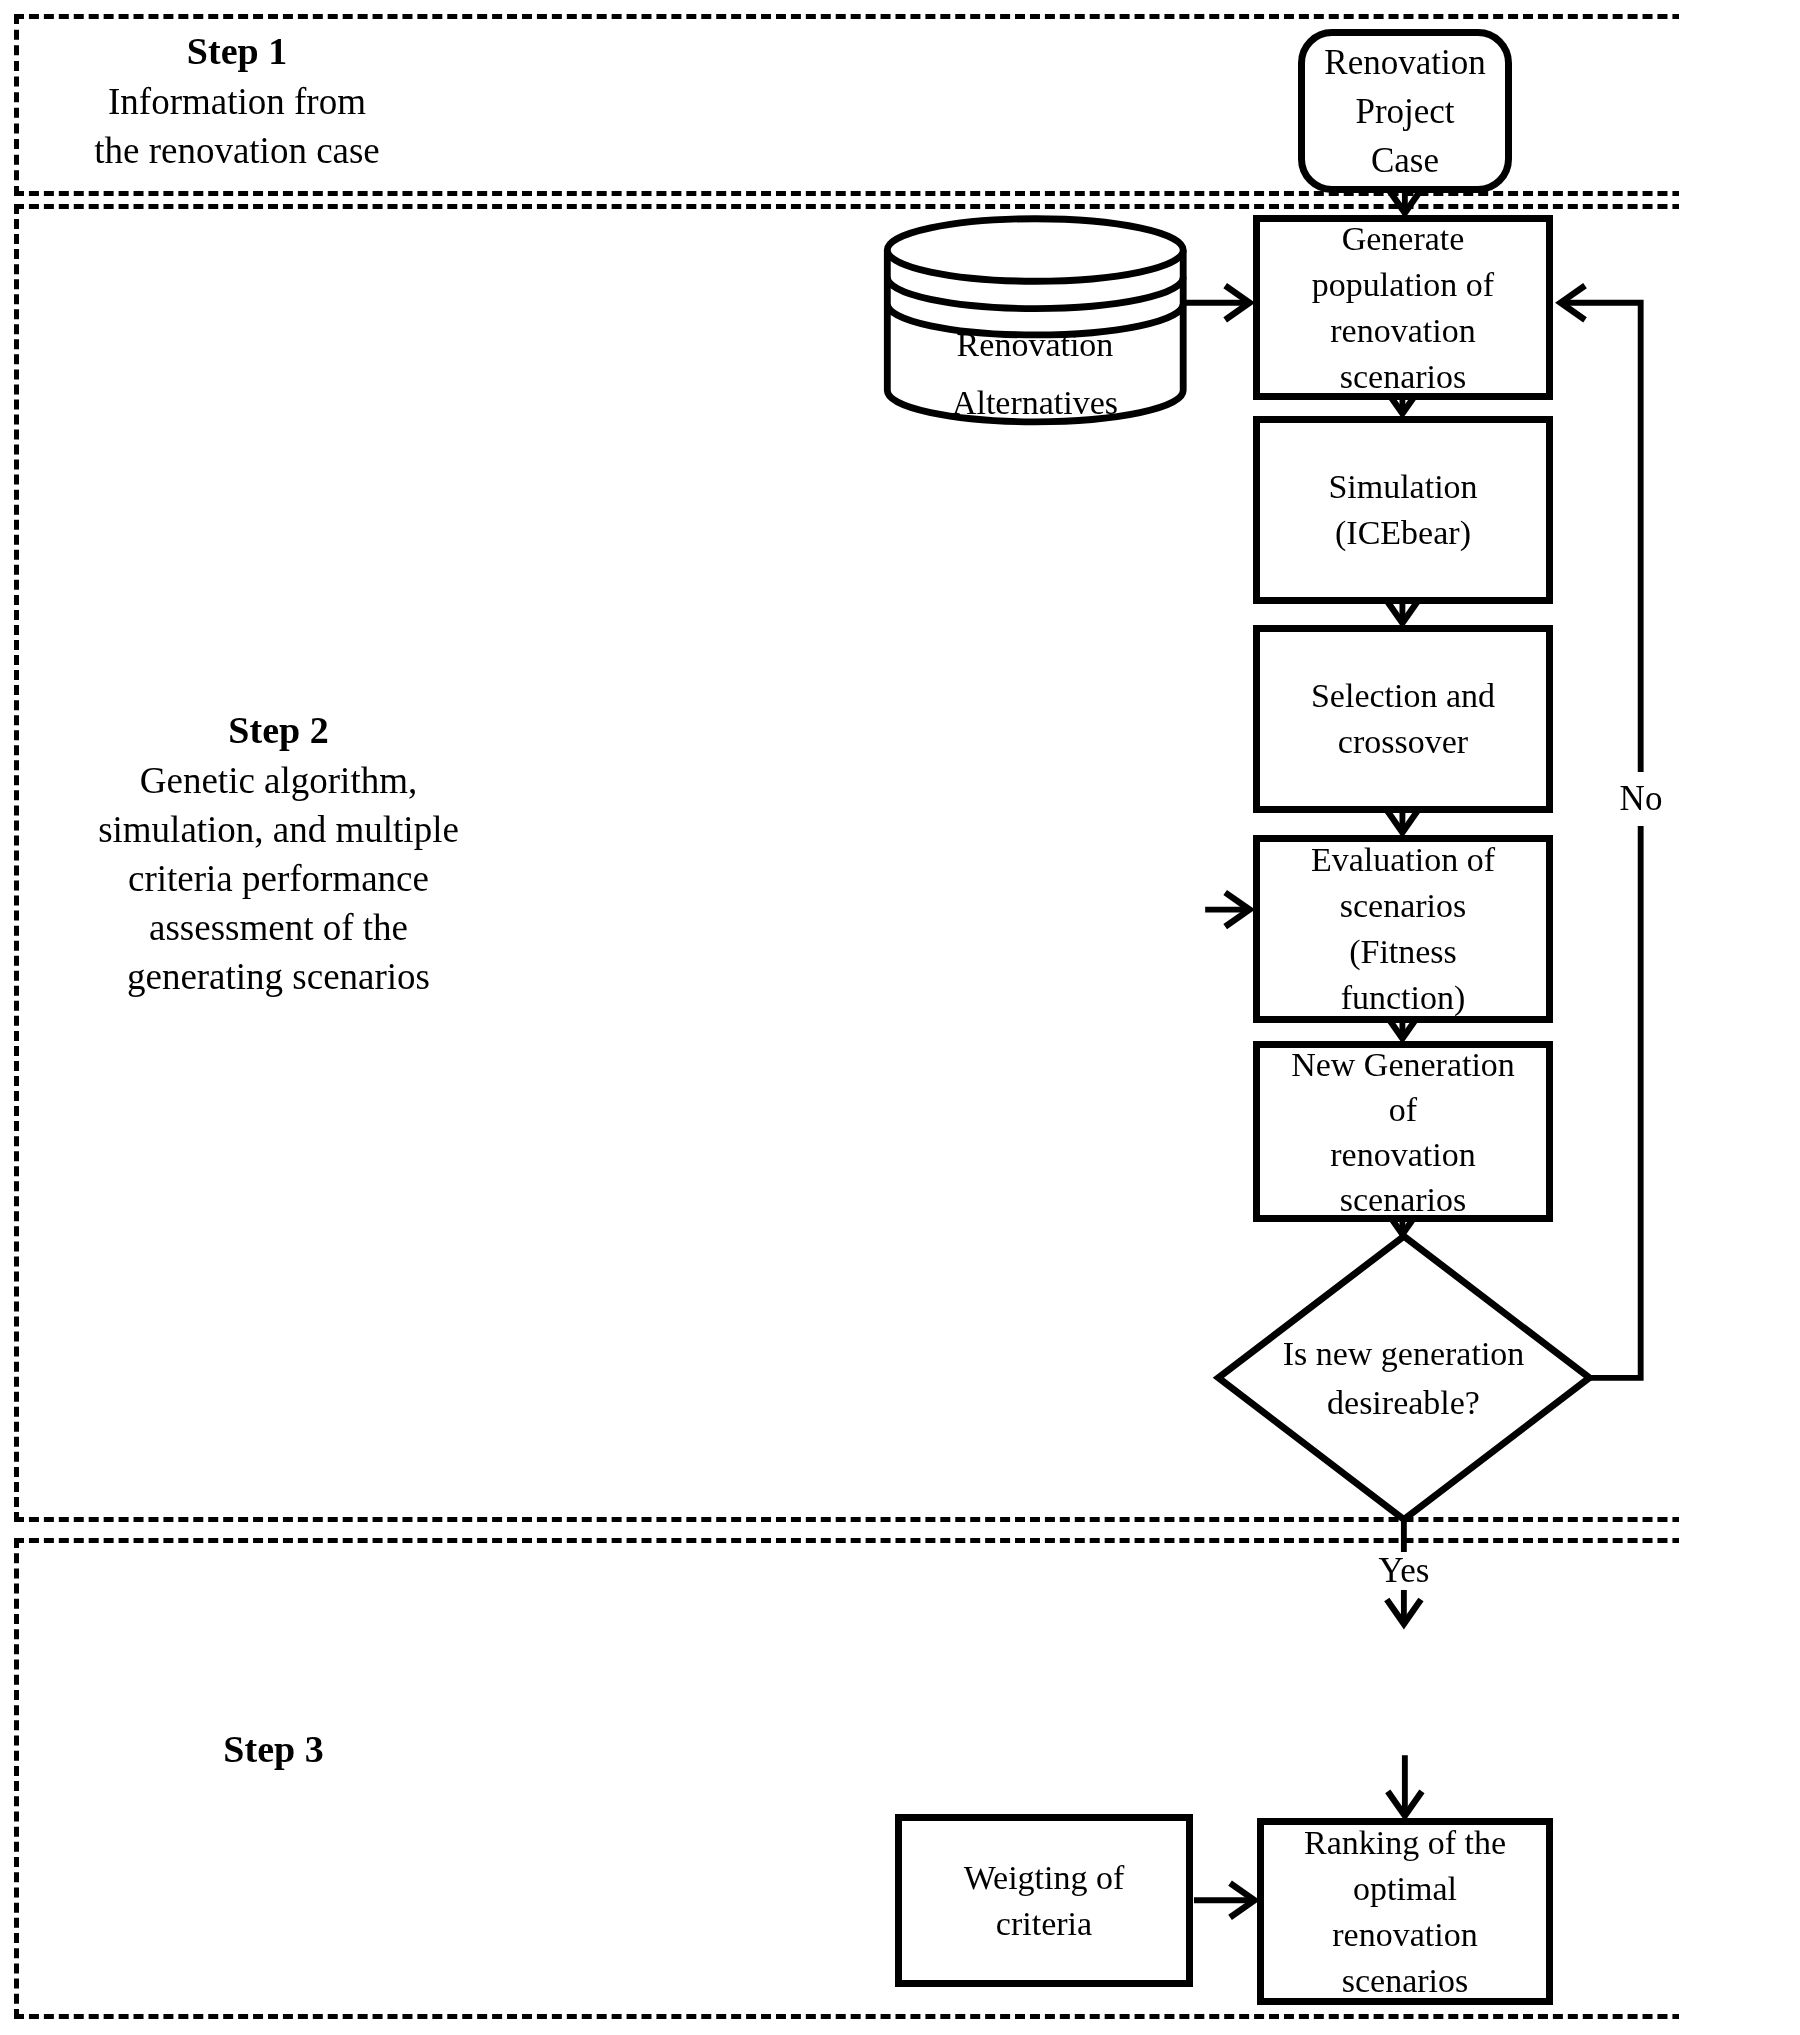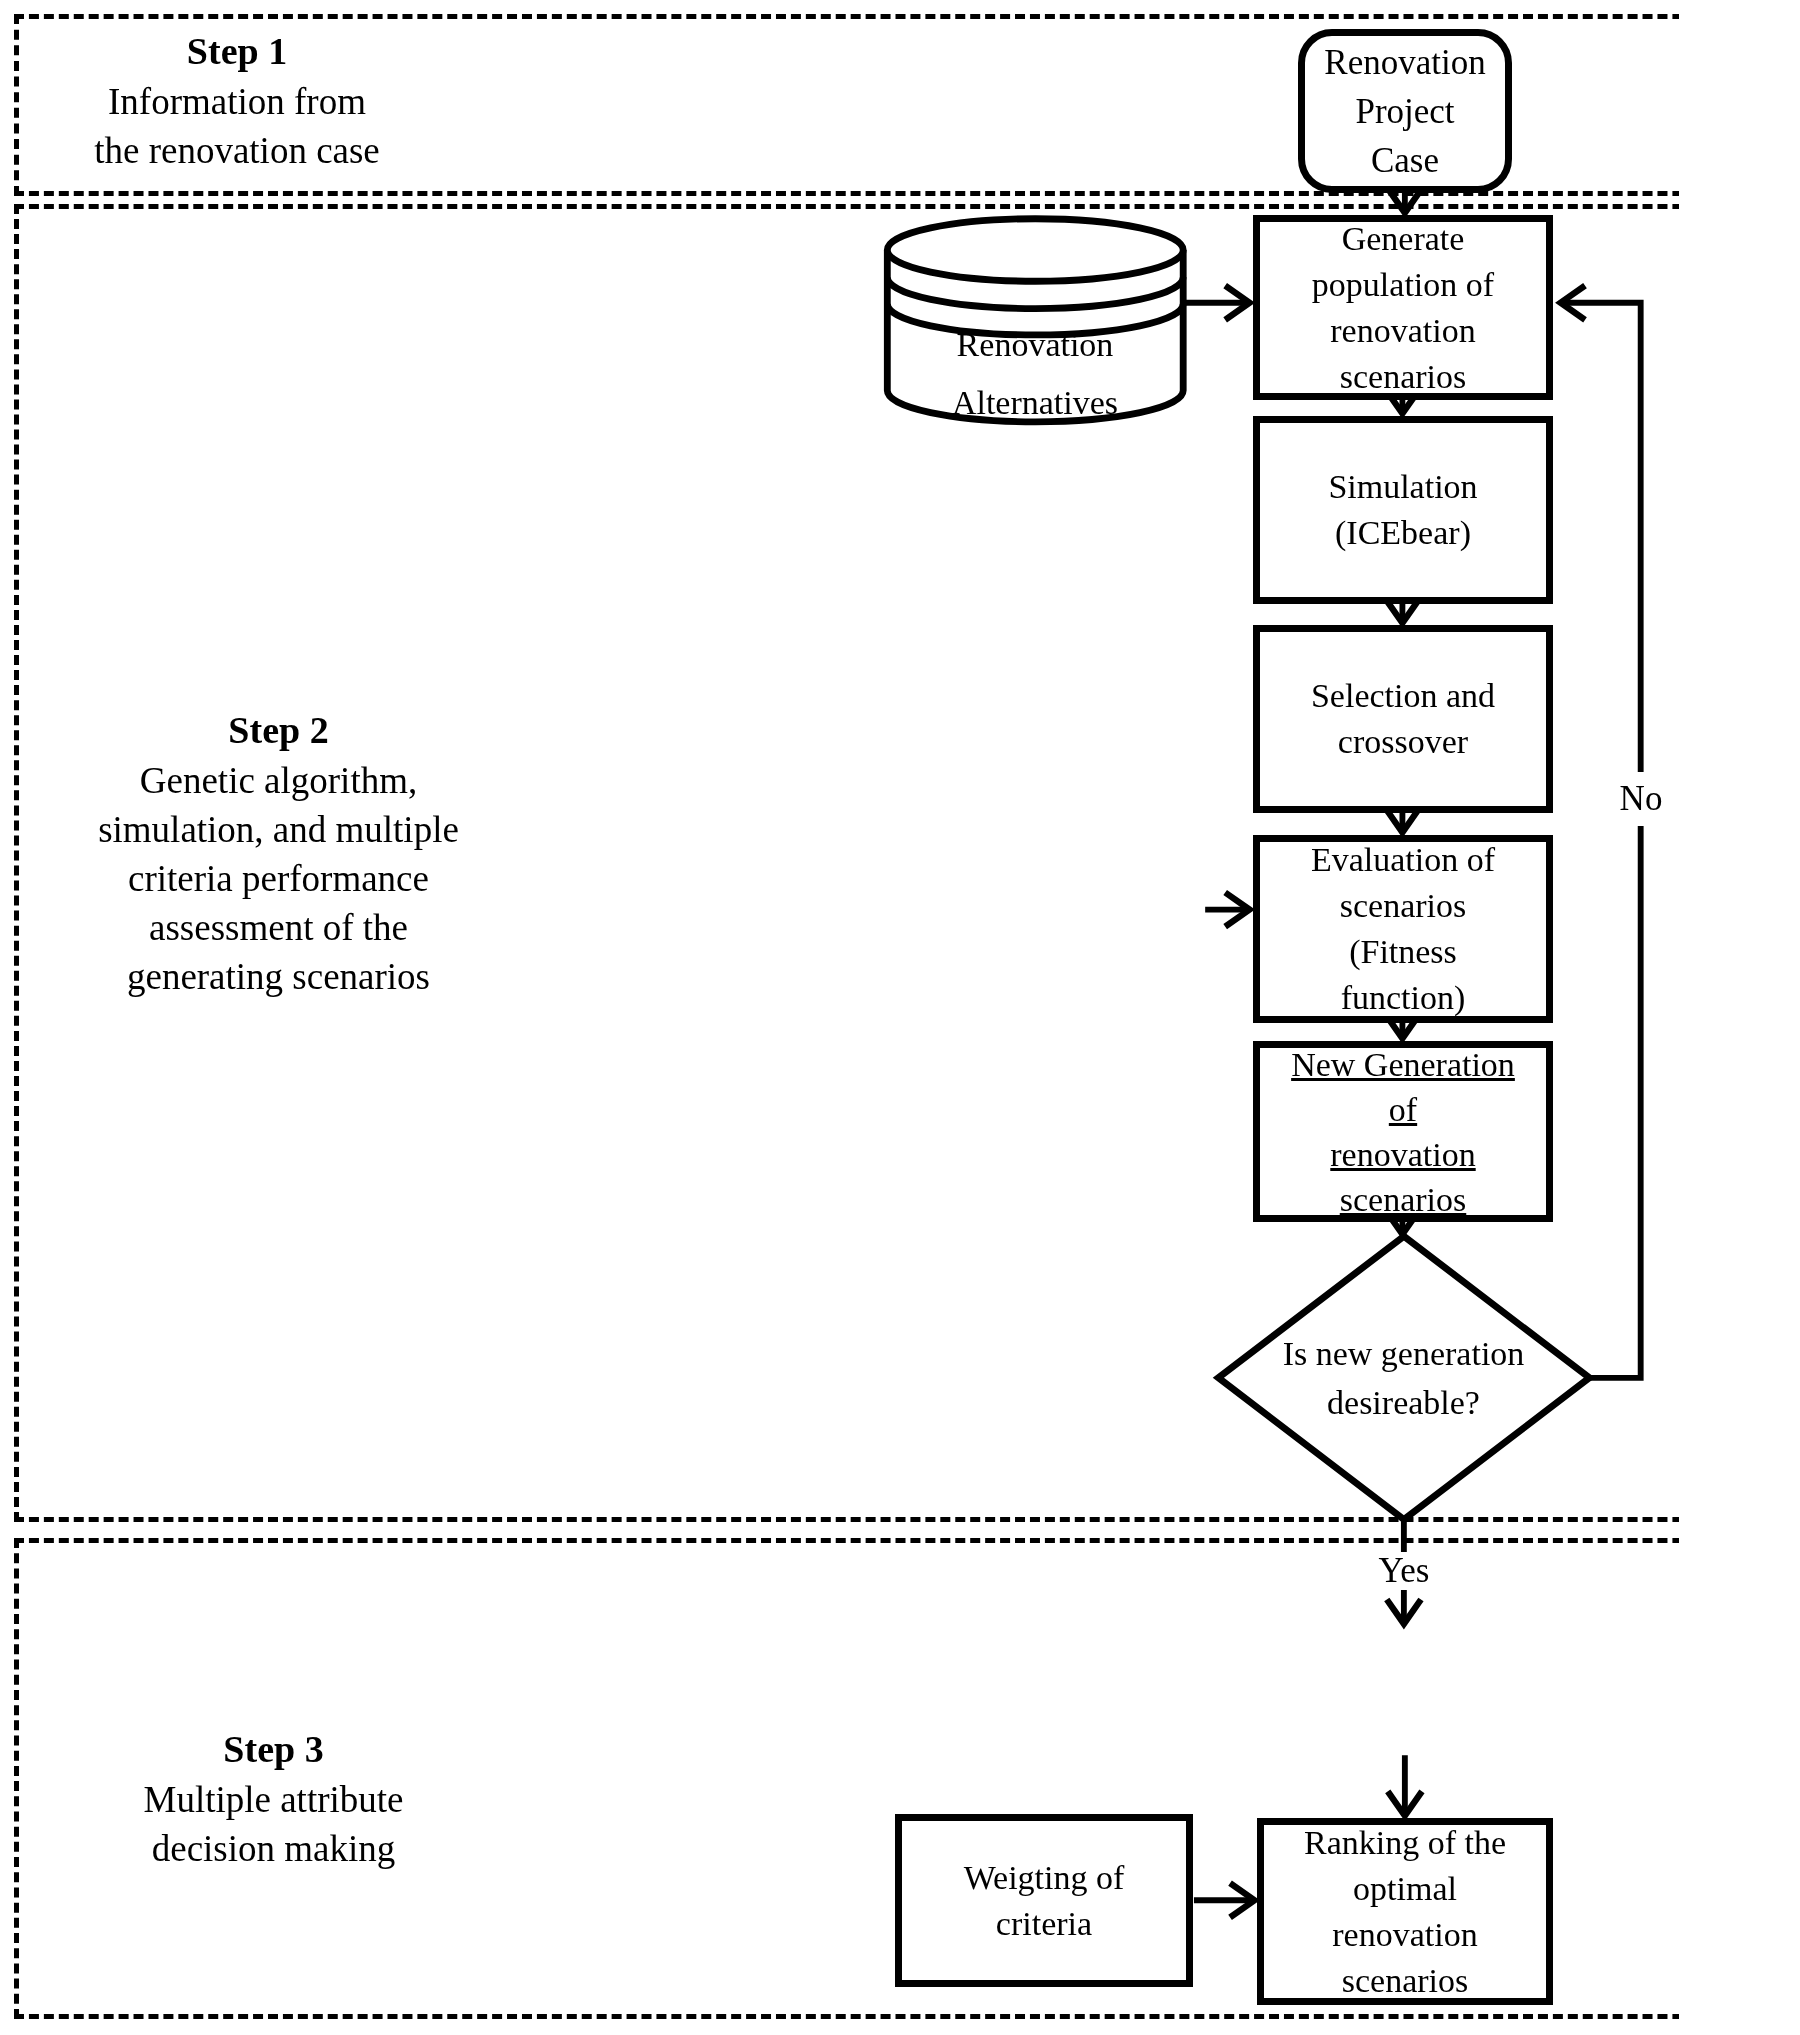--- a/index.html
+++ b/index.html
@@ -41,22 +41,20 @@
   <div class="steplabel" style="left:32px;top:704px;width:493px;">
     <div class="t">Step 2</div>
     <div class="d">Genetic algorithm,
 simulation, and multiple
 criteria performance
 assessment of the
 generating scenarios</div>
   </div>
   <div class="steplabel" style="left:27px;top:1723px;width:493px;">
     <div class="t">Step 3</div>
-    <div class="d">Multiple attribute
-decision making</div>
   </div>
 
   <svg class="overlay" width="1801" height="2035" viewBox="0 0 3688 4168">
     <defs>
       <marker id="ah" markerUnits="userSpaceOnUse" markerWidth="110" markerHeight="110" refX="58" refY="45" orient="auto">
         <path d="M8,10 L58,45 L8,80" fill="none" stroke="#000" stroke-width="13"></path>
       </marker>
     </defs>
 
     <polyline points="3255,2822 3360,2822 3360,620 3196,620" fill="none" stroke="#000" stroke-width="12" marker-end="url(#ah)"></polyline>
@@ -98,21 +96,21 @@
 
   <div class="node" style="left:1253px;top:625px;width:300px;height:188px;">Selection and
 crossover</div>
 
 
   <div class="node" style="left:1253px;top:835px;width:300px;height:188px;">Evaluation of
 scenarios
 (Fitness
 function)</div>
 
-  <div class="node" style="left:1253px;top:1041px;width:300px;height:181px;line-height:45px;text-decoration:underline;">New Generation
+  <div class="node" style="left:1253px;top:1041px;width:300px;height:181px;line-height:45px;">New Generation
 of
 renovation
 scenarios</div>
 
 
   <div class="node" style="left:895px;top:1814px;width:298px;height:173px;">Weigting of
 criteria</div>
 
   <div class="node" style="left:1257px;top:1818px;width:296px;height:187px;">Ranking of the
 optimal

